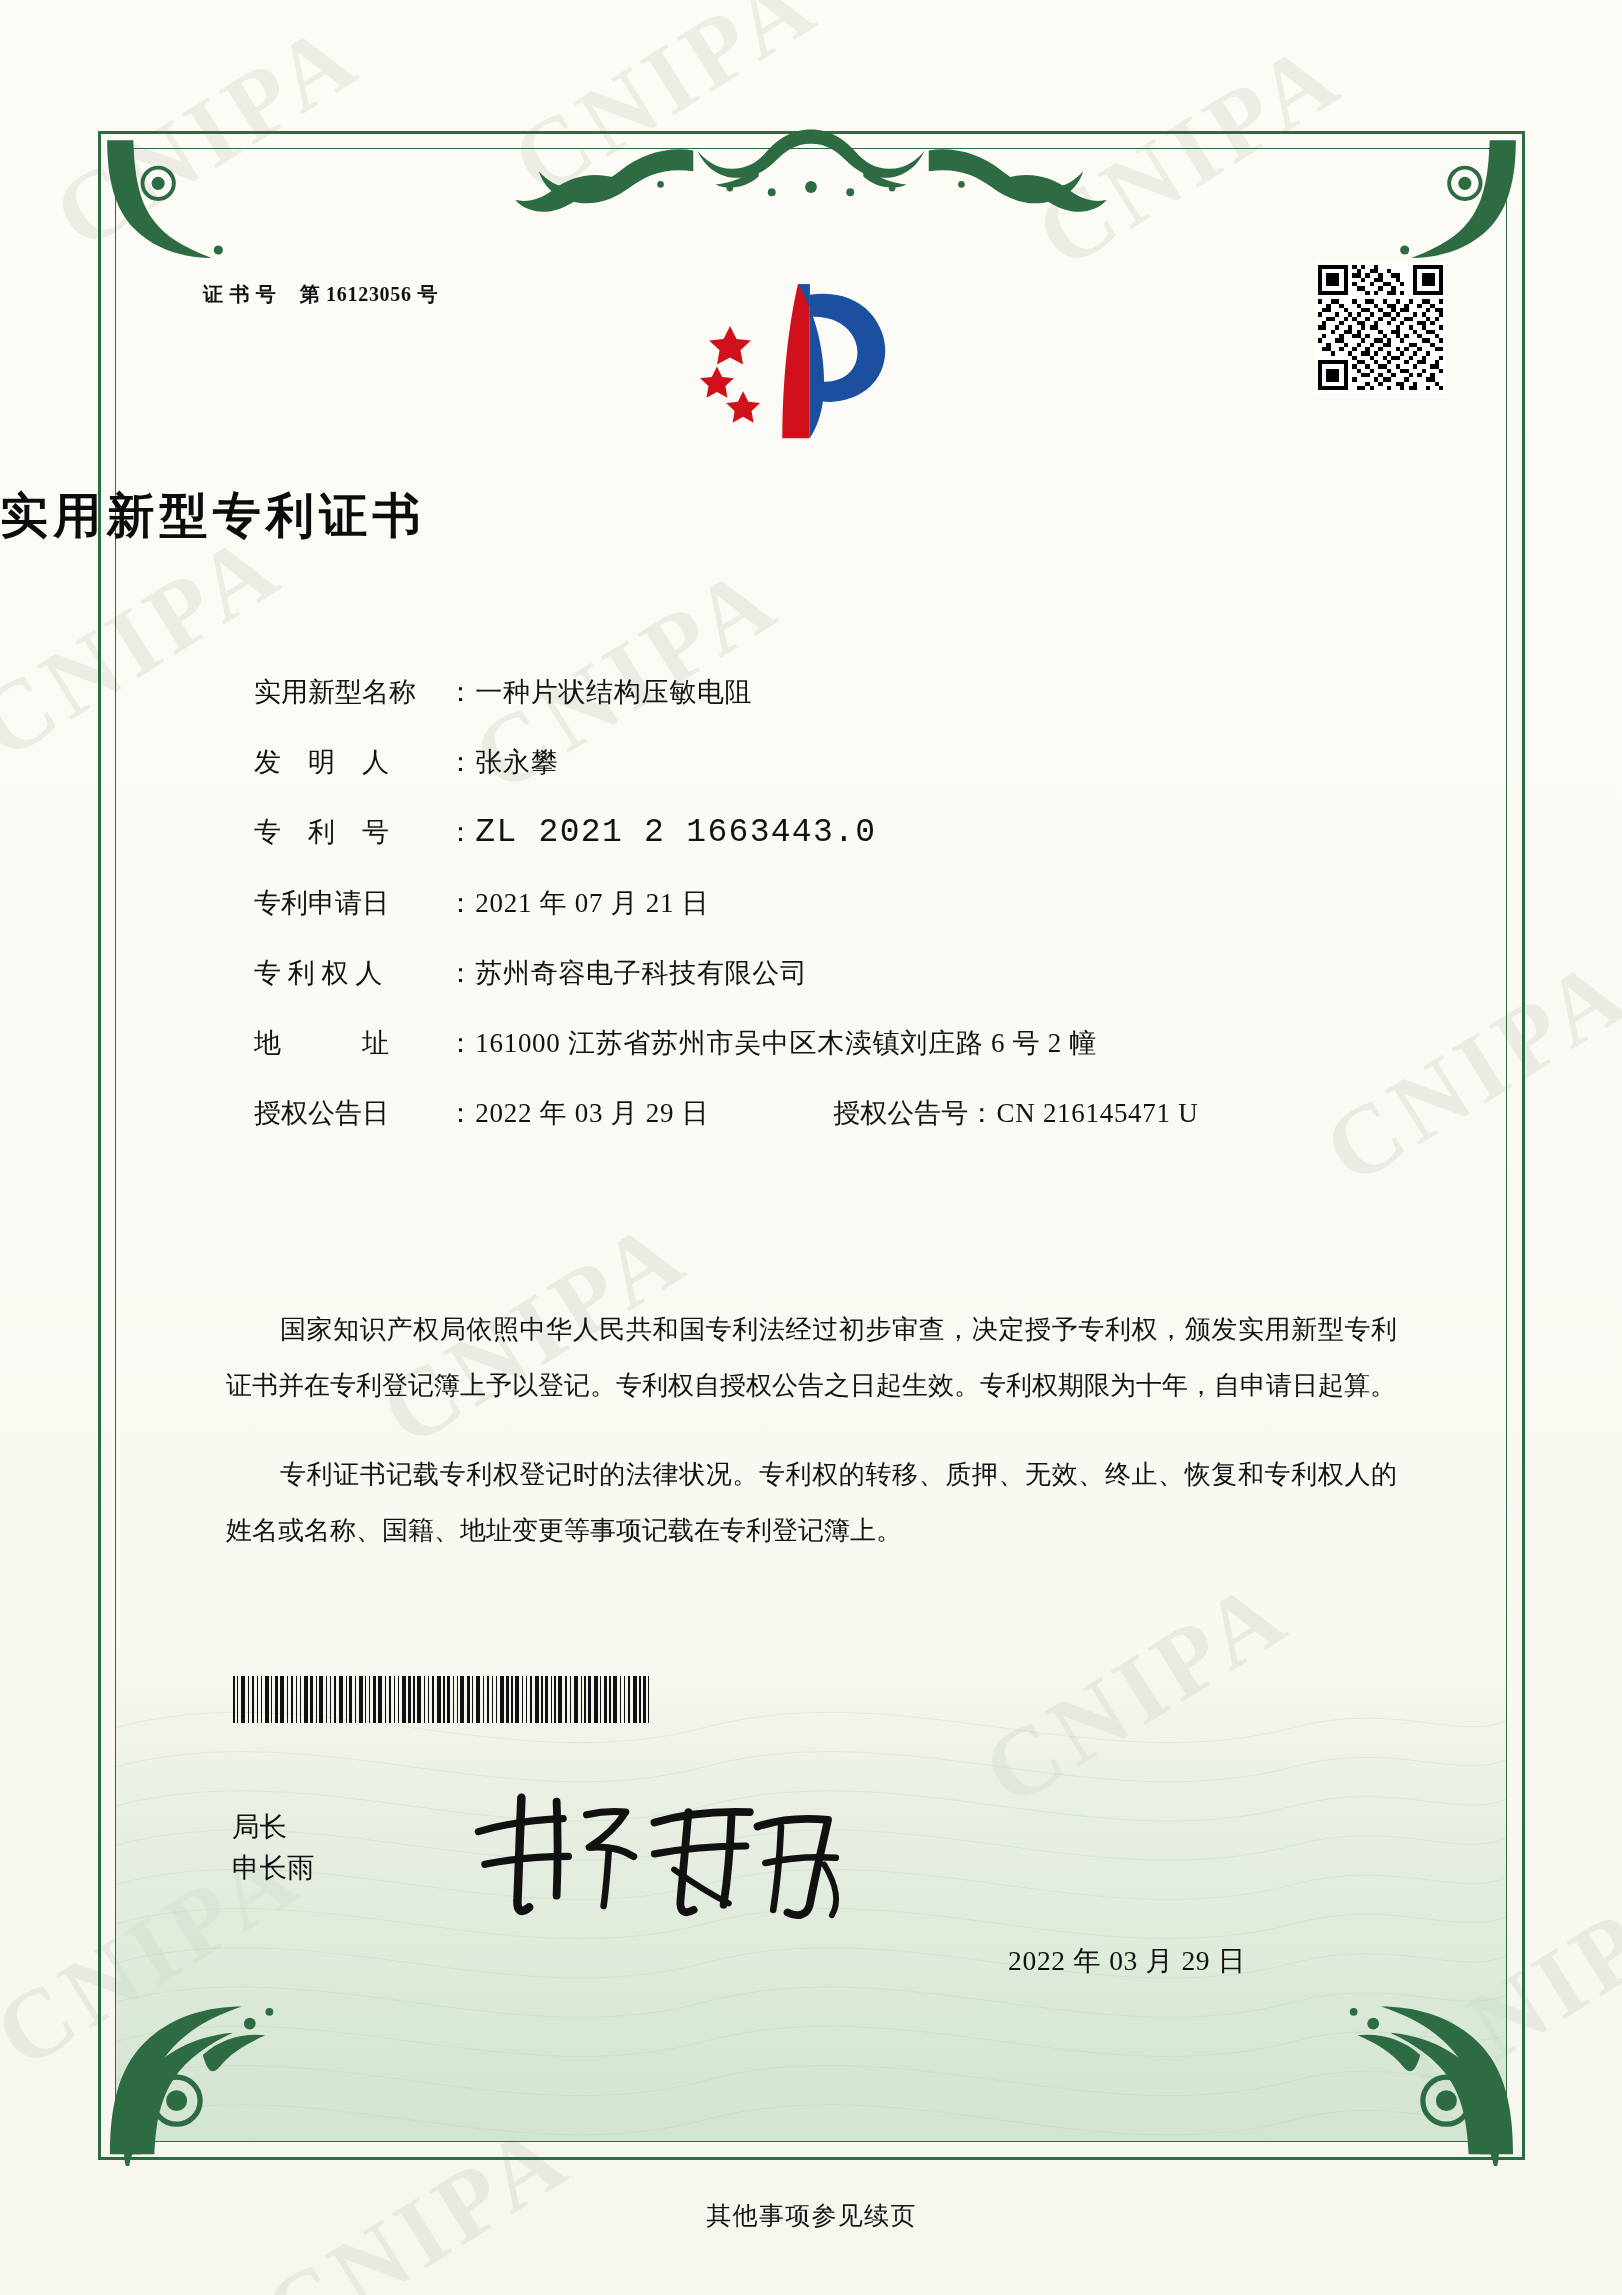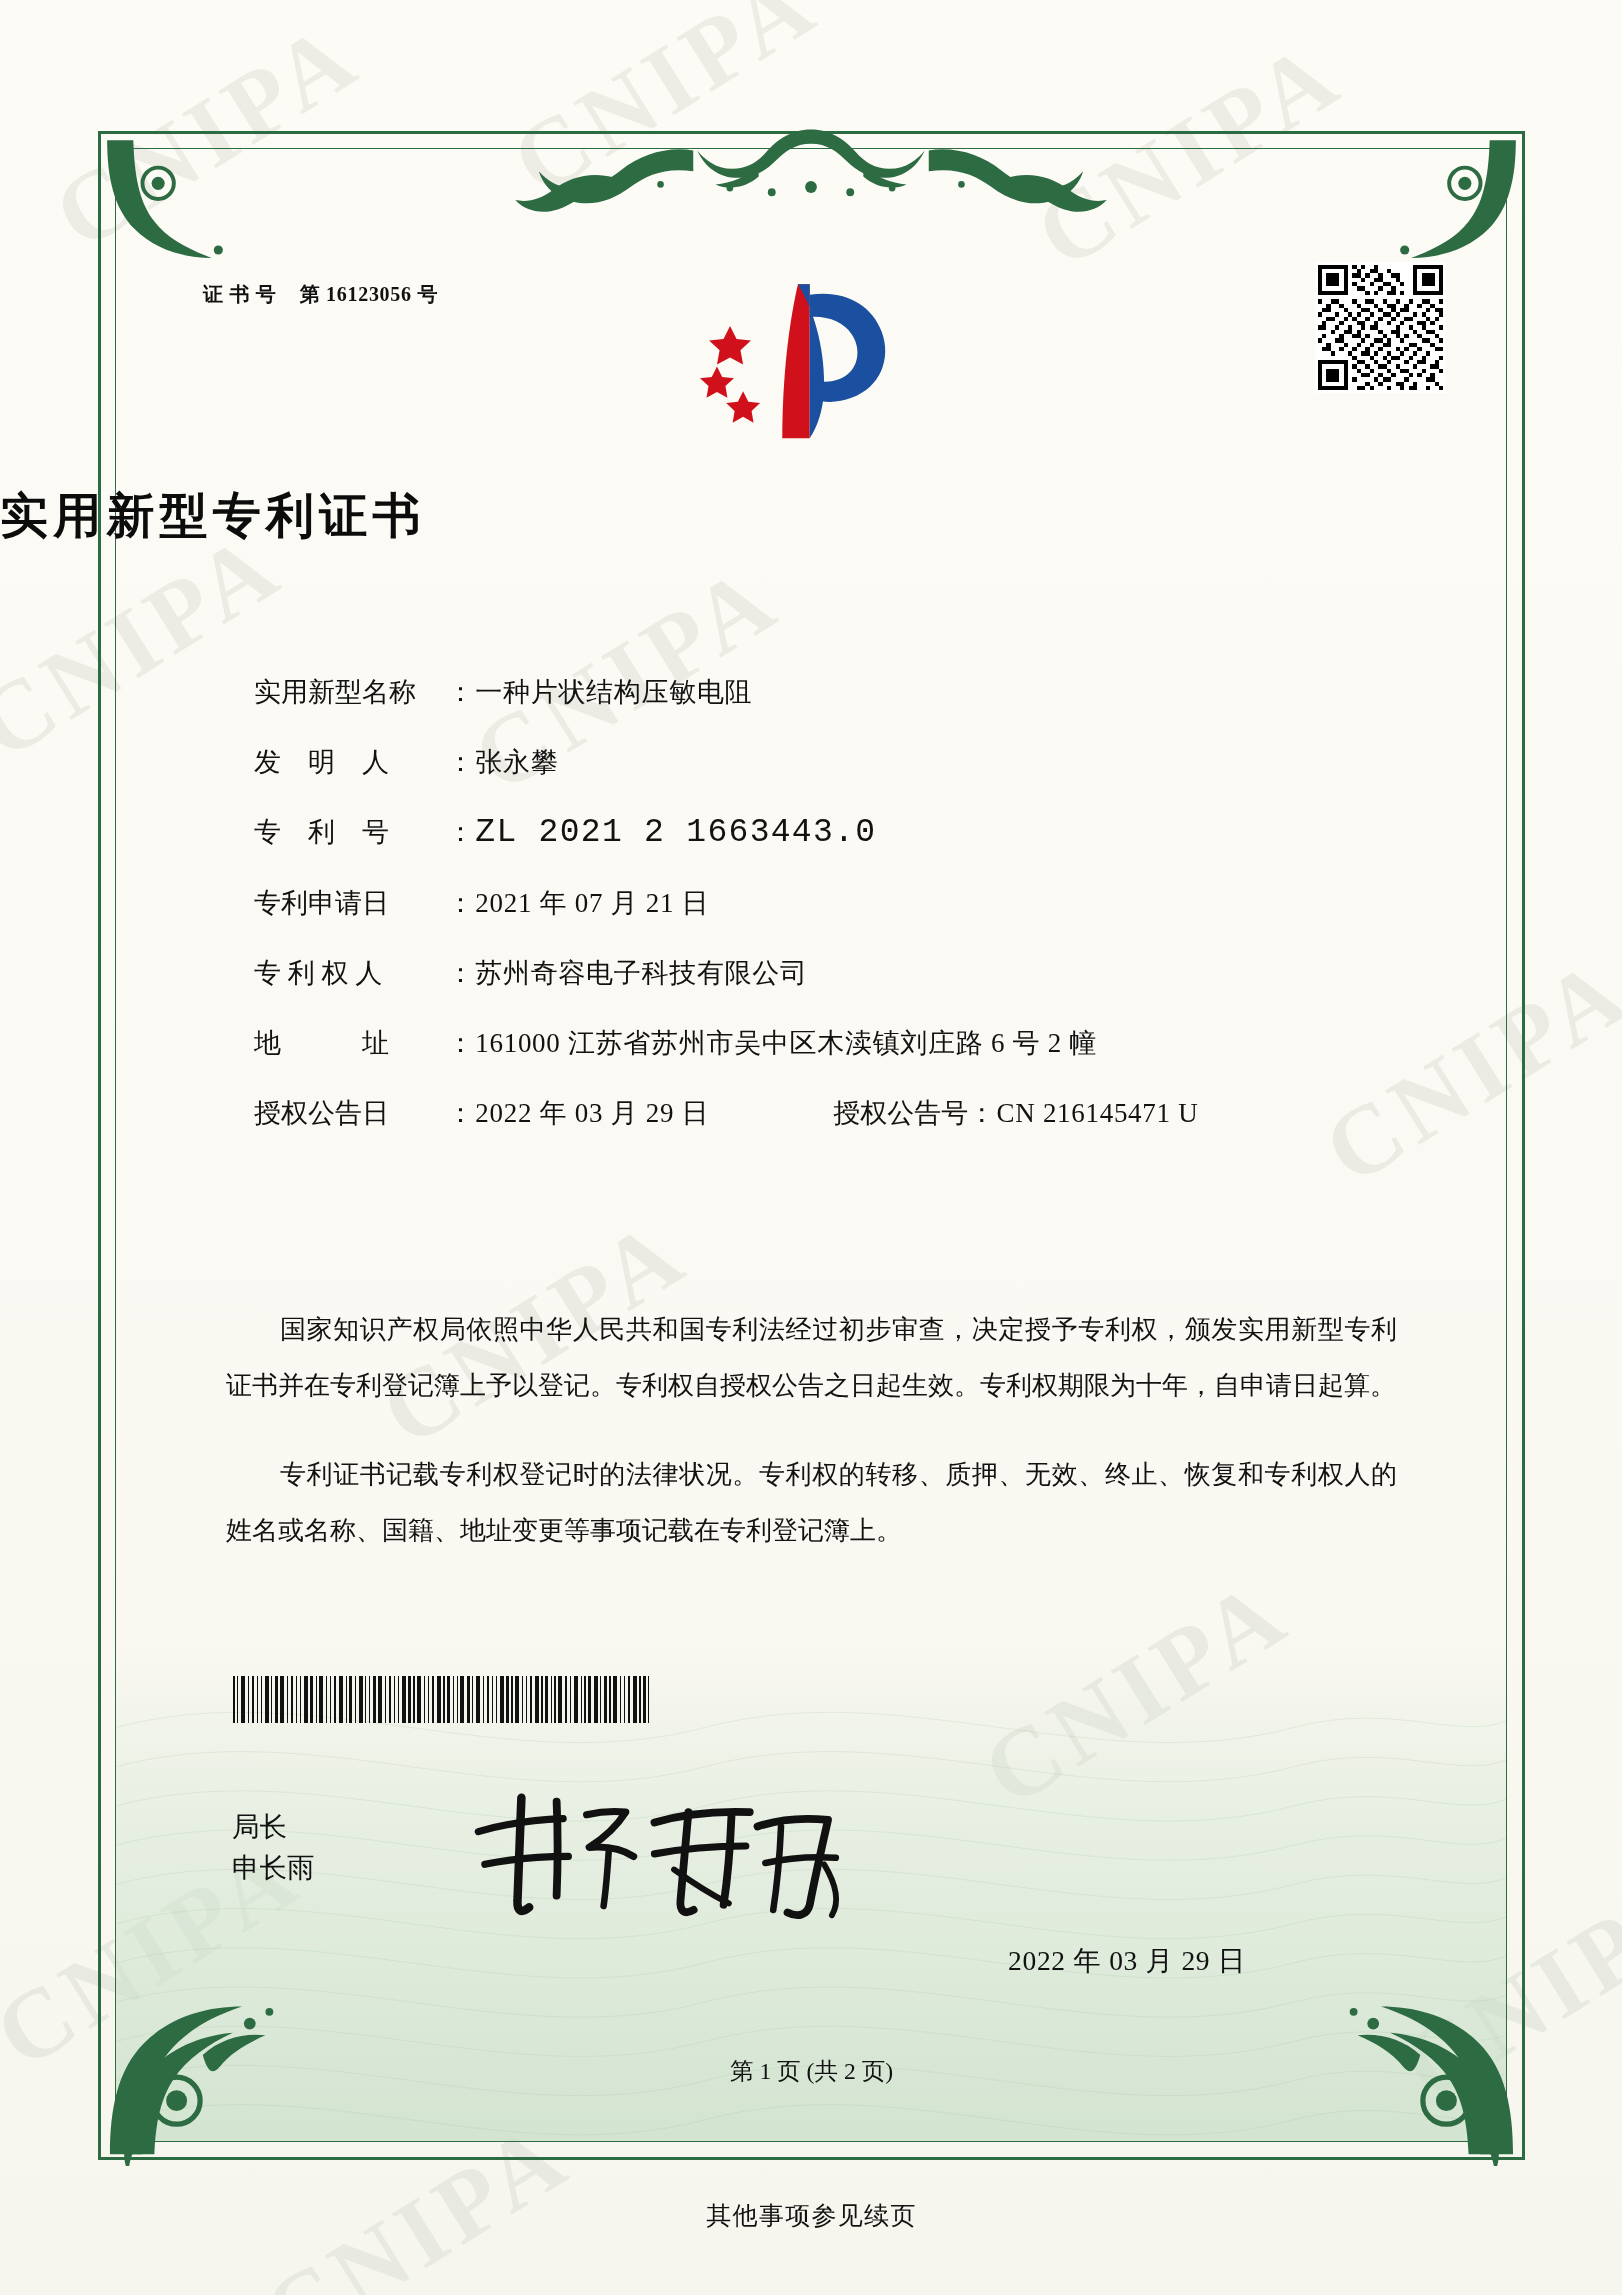--- a/index.html
+++ b/index.html
@@ -720,17 +720,16 @@
       <path d="M330,128 C358,148 386,166 414,180" stroke-width="9"></path>
       <path d="M458,62 C488,52 528,48 566,52 C556,96 546,140 538,182 C534,198 520,202 504,194" stroke-width="12"></path>
       <path d="M470,118 C506,110 544,108 578,110" stroke-width="10"></path>
       <path d="M494,62 C492,108 488,152 482,190" stroke-width="10"></path>
       <path d="M560,120 C578,150 584,178 572,198" stroke-width="9"></path>
     </g>
   </svg>
 
   <div class="sig-date">2022 年 03 月 29 日</div>
 
-  <div class="page-num">第 1 页 (共 2 页)</div>
   <div class="footnote">其他事项参见续页</div>
 
 </div>
 
 
 </body></html>

